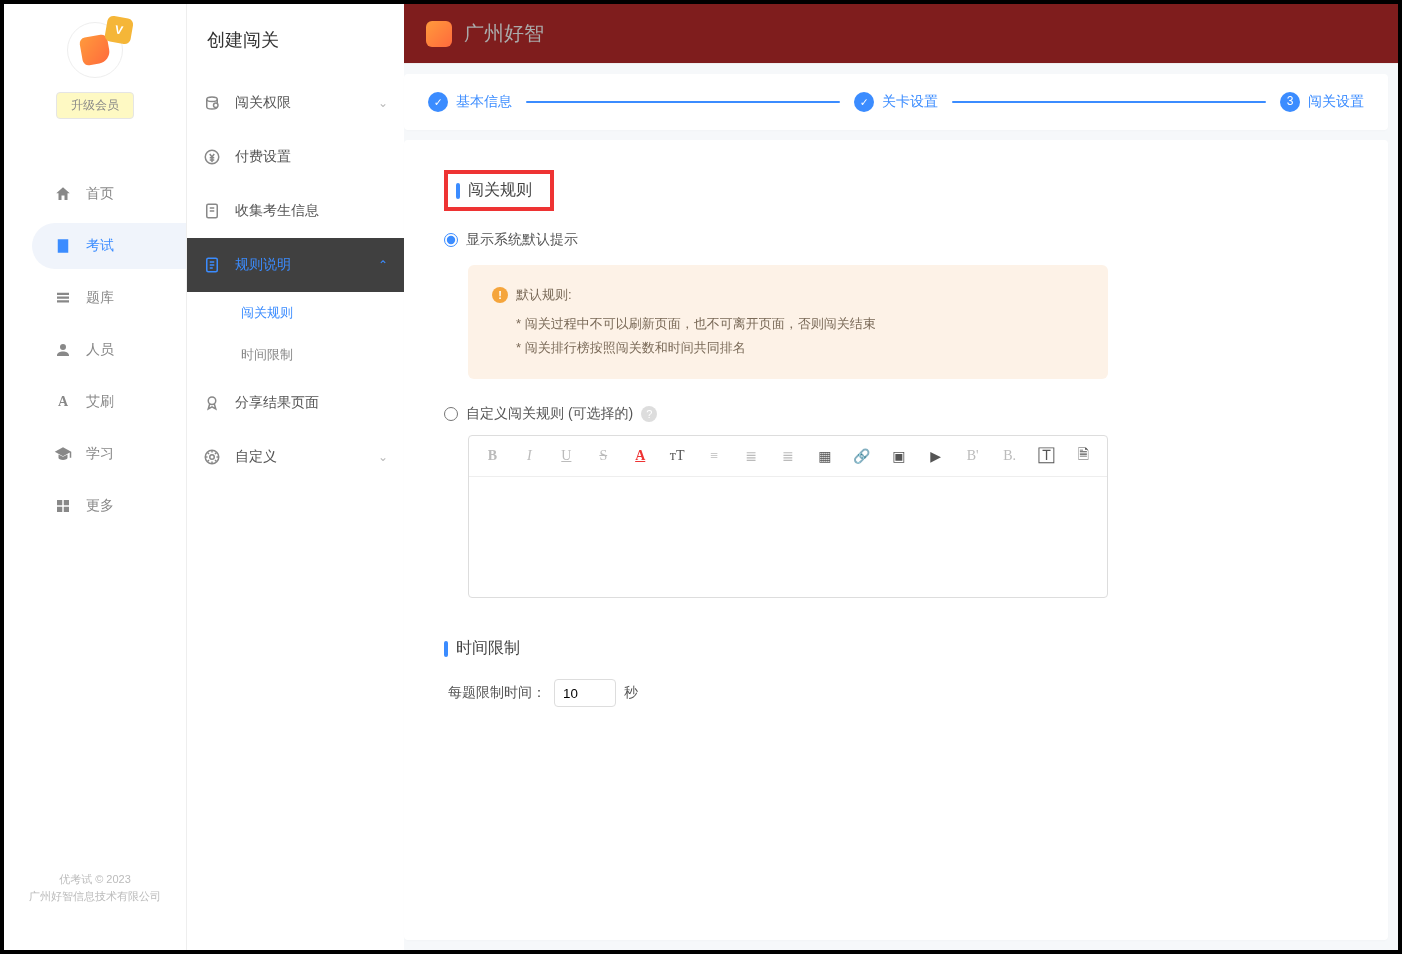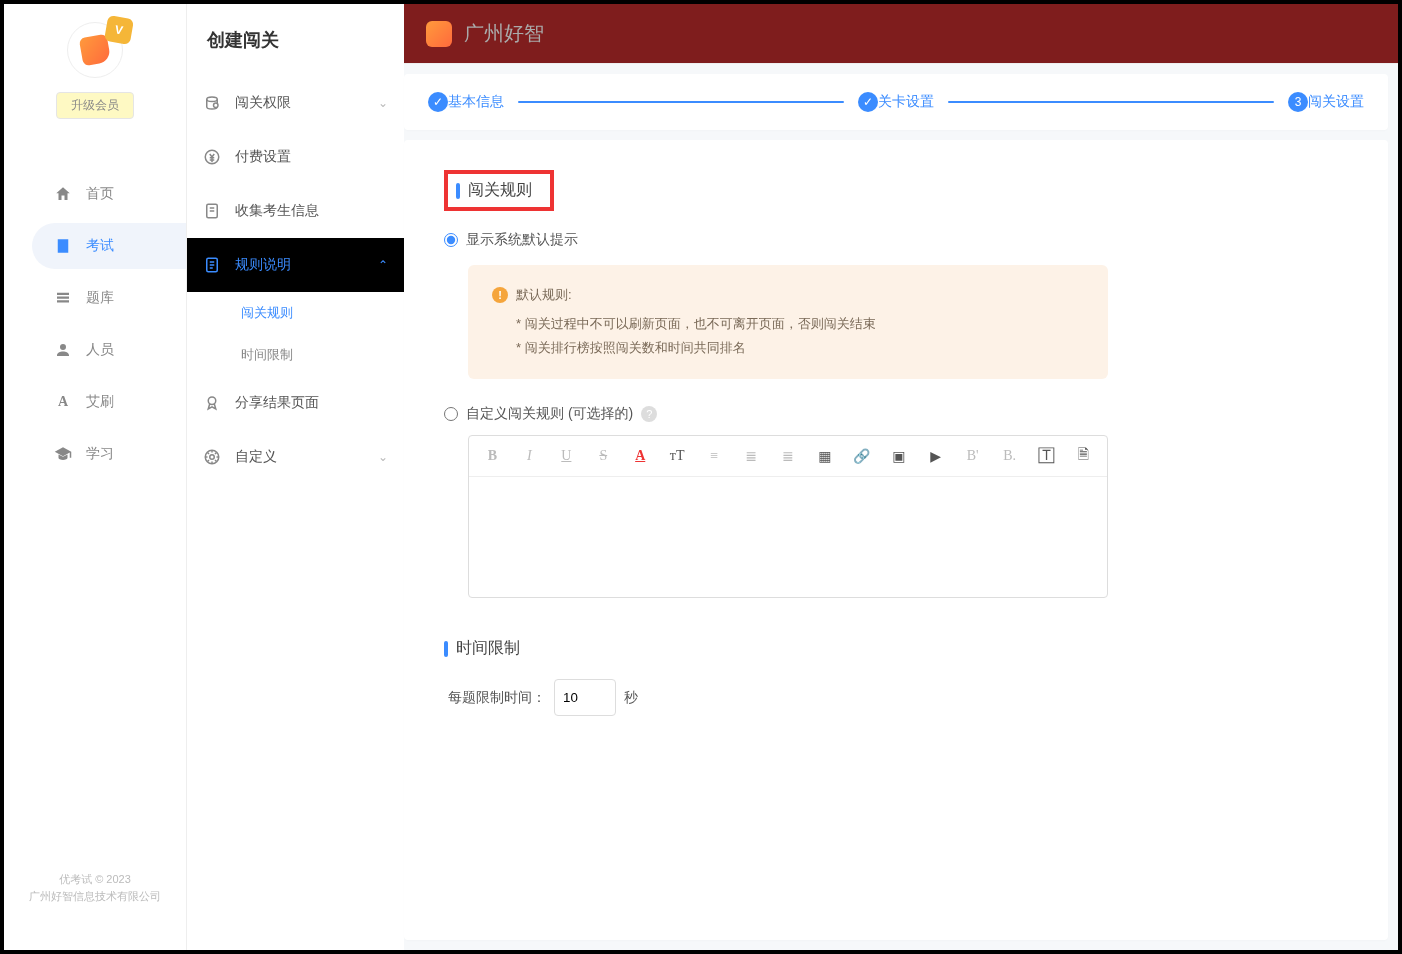--- a/index.html
+++ b/index.html
@@ -13,39 +13,39 @@
 .logo-v { position: absolute; top: -6px; right: -10px; width: 26px; height: 26px; background: #f5b638; border-radius: 6px; transform: rotate(10deg); font-size: 12px; color:#fff; font-weight: bold; display:flex; align-items:center; justify-content:center;}
 .upgrade-btn { margin-top: 14px; padding: 4px 14px; border: 1px solid #e5e5e5; border-radius: 4px; background:#fef9c3; color:#888; font-size:12px; cursor:pointer;}
 .nav-items { width: 100%; margin-top: 46px; }
 .nav-item { display: flex; align-items: center; gap: 14px; padding: 14px 0 14px 50px; color: #888; cursor:pointer; margin: 6px 0; }
 .nav-item.active { background: #f0f4fb; color: #3b8cff; border-radius: 30px 0 0 30px; margin-left: 28px; padding-left: 22px;}
 .nav-icon { width: 18px; height: 18px; display:inline-flex; align-items:center; justify-content:center; }
 .footer-text { margin-top: auto; text-align: center; color: #bbb; font-size: 11px; padding-bottom: 44px; line-height: 1.6;}
 
 
 .sub-sidebar { width: 218px; background: #fff; border-left: 1px solid #eee; display: flex; flex-direction: column; }
-.sub-title { font-size: 18px; font-weight: 700; padding: 24px 0 24px 20px; }
+.sub-title { font-size: 18px; font-weight: 400; padding: 24px 0 24px 20px; }
 .sub-list { }
 .sub-item { display:flex; align-items:center; gap: 14px; padding: 18px 16px; color:#555; cursor:pointer; position:relative; border-bottom: 0; }
 .sub-item .chev { margin-left: auto; color:#bbb; font-size:12px; }
-.sub-item.active { background:#000000; color:#3b8cff; }
+.sub-item.active { background:#404040; color:#3b8cff; }
 .sub-item.active .chev { color:#3b8cff;}
 .sub-child { padding: 12px 16px 12px 54px; color:#888; font-size:13px; cursor:pointer; }
 .sub-child.active { color:#3b8cff; }
 .sub-icon { width:18px; height:18px; display:inline-flex; align-items:center; justify-content:center; color:#888;}
 .sub-item.active .sub-icon { color:#3b8cff;}
 
 
 .content-area { flex: 1; background: #f6f8fa; display:flex; flex-direction:column; }
 .header-bar { background:#7f1d1d; padding: 16px 22px; display:flex; align-items:center; gap: 12px; border-bottom:1px solid #eee; }
 .header-logo { width:26px; height:26px; background: linear-gradient(135deg,#ff9a3c,#ff6a3c); border-radius:6px; }
 .header-title { color:#aaa; font-size: 20px; }
 
 .steps-bar { background:#fff; margin: 10px 10px 0 0; padding: 18px 24px; display:flex; align-items:center; border-radius:4px; box-shadow: 0 1px 2px rgba(0,0,0,0.02);}
-.step { display:flex; align-items:center; color:#3b8cff; font-size:14px;}
+.step { display:flex; align-items:center; gap:8px; color:#3b8cff; font-size:14px;font-family:Liberation Mono, monospace;}
 .step-circle { width:20px; height:20px; border-radius:50%; background:#3b8cff; color:#fff; display:flex; align-items:center; justify-content:center; font-size:12px; }
 .step-circle.check::before { content:"✓"; }
 .step-line { flex:1; height:2px; background:#3b8cff; margin: 0 14px; border-radius:2px;}
 .step.current .step-circle{ background:#3b8cff; }
 
 .main-panel { background:#fff; margin: 10px 10px 10px 0; border-radius:4px; padding: 30px 40px; flex:1; overflow:auto; box-shadow: 0 1px 2px rgba(0,0,0,0.02);}
 .section-title-box { display:inline-block; border: 4px solid #e33; padding: 6px 18px 6px 8px; margin-bottom: 20px;}
 .section-title-inner { display:flex; align-items:center; gap:8px; color:#444; font-size:16px;}
 .blue-bar { width:4px; height:16px; background:#3b8cff; border-radius:2px;}
 .plain-section-title { display:flex; align-items:center; gap:8px; color:#444; font-size:16px; margin: 40px 0 20px 0; font-weight:500;}
@@ -62,21 +62,21 @@
 .rte { border:1px solid #ddd; border-radius:4px; margin-left:24px; max-width: 640px;}
 .rte-toolbar { display:flex; align-items:center; gap: 18px; padding: 8px 14px; border-bottom:1px solid #eee; color:#555; }
 .rte-toolbar .tb { width:20px; text-align:center; cursor:pointer; font-family: serif;}
 .rte-toolbar .faded { color:#bbb;}
 .rte-body { min-height: 120px; padding: 10px;}
 .underline { text-decoration: underline;}
 .strike { text-decoration: line-through;}
 .color-A { color:#e33; text-decoration: underline; text-decoration-color:#e33;}
 
 .time-row { display:flex; align-items:center; gap: 8px; color:#555; margin-left: 4px;}
-.num-input { width:62px; height:37px; border:1px solid #ddd; border-radius:4px; padding: 8px 8px; text-align:left;}
+.num-input { width:62px; height:28px; border:1px solid #ddd; border-radius:4px; padding: 8px 8px; text-align:left;}
 
 svg { display:block;}
 </style>
 </head>
 <body>
 
 <div class="frame">
 
   <div class="main-nav">
     <div class="logo-badge">
@@ -121,20 +121,28 @@
         <span class="nav-icon" style="font-weight:bold;font-family:serif;">A</span>
         <span>艾刷</span>
       </div>
       <div class="nav-item">
         <span class="nav-icon">
             <svg width="18" height="18" viewBox="0 0 24 24" fill="currentColor">
               <path d="M12 3L1 9l11 6 9-4.9V17h2V9L12 3zm-6 9.5V17c0 1.7 2.7 3 6 3s6-1.3 6-3v-4.5l-6 3.3-6-3.3z"></path>
             </svg>
           </span>
         <span>学习</span>
+      </div>
+      <div class="nav-item">
+        <span class="nav-icon">
+            <svg width="18" height="18" viewBox="0 0 24 24" fill="currentColor">
+              <path d="M4 4h7v7H4zm9 0h7v7h-7zM4 13h7v7H4zm9 0h7v7h-7z"></path>
+            </svg>
+          </span>
+        <span>更多</span>
       </div>
     </div>
     <div class="footer-text">
       <div>优考试 © 2023</div>
       <div>广州好智信息技术有限公司</div>
     </div>
   </div>
 
   <div class="sub-sidebar">
     <div class="sub-title">创建闯关</div>

